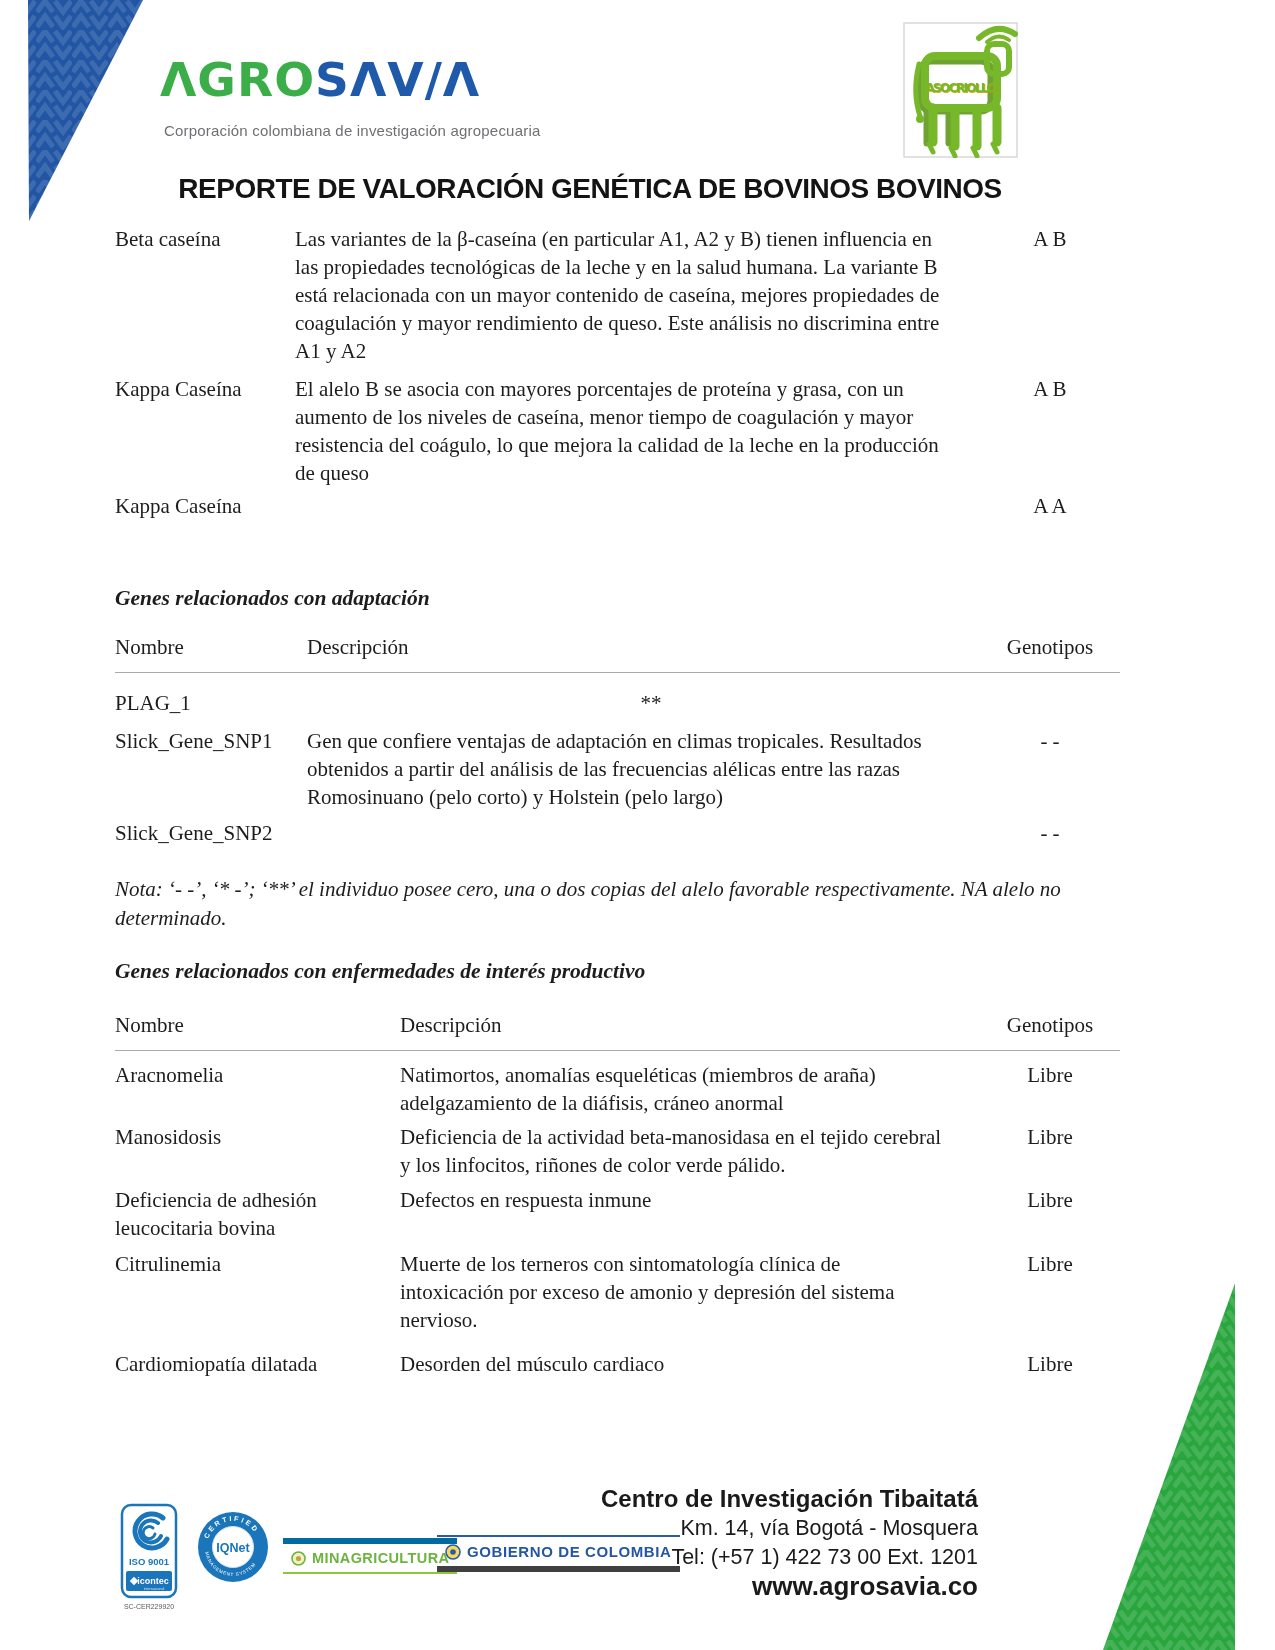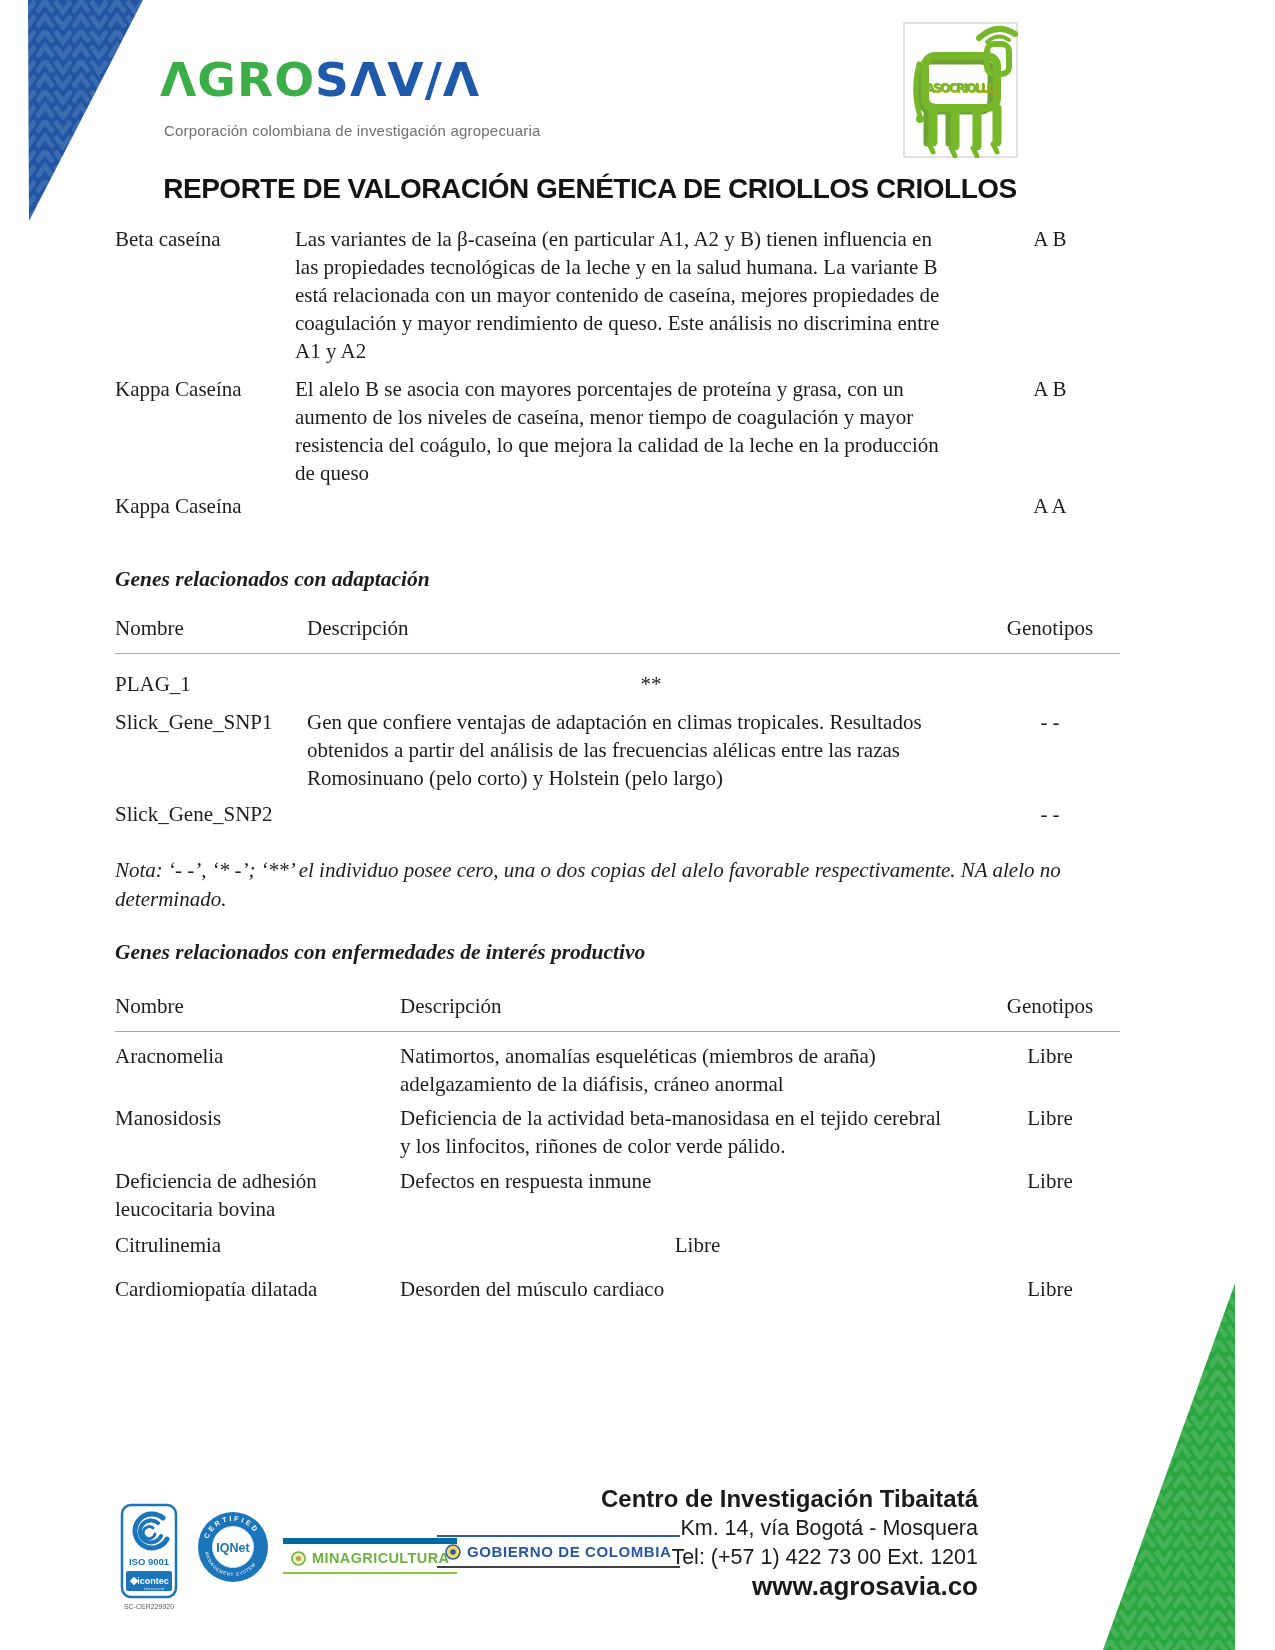--- a/index.html
+++ b/index.html
@@ -43,21 +43,21 @@
   .footer-block .fl1{font-size:24px;font-weight:700;line-height:30px;}
   .footer-block .fl{font-size:21.5px;}
   .footer-block .fl5{font-size:26px;font-weight:700;}
 
   
   .cert{position:absolute;}
   .seal-line{font-family:"Liberation Sans",sans-serif;display:flex;align-items:center;gap:6px;
              padding:6px 8px;}
   .minagri{left:283px;top:1538px;border-top:6px solid #0369a1;border-bottom:2px solid #8cc63f;}
   .minagri .seal-text{font-size:14.5px;font-weight:700;color:#6db33f;letter-spacing:0.4px;}
-  .gobierno{left:437px;top:1535px;border-top:2px solid #2a5ba8;border-bottom:2px solid #404040;}
+  .gobierno{left:437px;top:1535px;border-top:2px solid #2a5ba8;border-bottom:6px solid #404040;}
   .gobierno .seal-text{font-size:15px;font-weight:700;color:#2456a4;letter-spacing:0.6px;}
 </style>
 </head>
 <body>
 
 <div class="page">
 
   <svg class="tri" style="left:0;top:0" width="150" height="222" viewBox="0 0 150 222">
     <defs>
       <pattern id="chevB" width="36" height="30" patternUnits="userSpaceOnUse">
@@ -117,39 +117,39 @@
         <path d="M48 126 l4 8" stroke-width="5"></path>
       <path d="M70 126 l4 8" stroke-width="5"></path>
         <path d="M90 122 l4 8" stroke-width="5"></path>
     </g>
     <text x="59" y="71" text-anchor="middle" font-family="DejaVu Sans, sans-serif" font-size="12.5" font-weight="700" fill="#b3a000" opacity="0.85" textLength="72">ASOCRIOLLO</text>
     <text x="58" y="70" text-anchor="middle" font-family="DejaVu Sans, sans-serif" font-size="12.5" font-weight="700" fill="#76b82a" textLength="72">ASOCRIOLLO</text>
   </svg>
 
   <div class="content">
 
-    <h1 class="doc-title">REPORTE DE VALORACIÓN GENÉTICA DE CRIOLLOS CRIOLLOS</h1>
+    <h1 class="doc-title">REPORTE DE VALORACIÓN GENÉTICA DE BOVINOS BOVINOS</h1>
 
     <div class="grow g-top" style="margin-top:19px">
       <div class="cell-name">Beta caseína</div>
       <div class="cell-desc">Las variantes de la β-caseína (en particular A1, A2 y B) tienen influencia en las propiedades tecnológicas de la leche y en la salud humana. La variante B está relacionada con un mayor contenido de caseína, mejores propiedades de coagulación y mayor rendimiento de queso. Este análisis no discrimina entre A1 y A2</div>
       <div class="cell-geno">A B</div>
     </div>
     <div class="grow g-top" style="margin-top:10px">
       <div class="cell-name">Kappa Caseína</div>
       <div class="cell-desc">El alelo B se asocia con mayores porcentajes de proteína y grasa, con un aumento de los niveles de caseína, menor tiempo de coagulación y mayor resistencia del coágulo, lo que mejora la calidad de la leche en la producción de queso</div>
       <div class="cell-geno">A B</div>
     </div>
     <div class="grow g-top" style="margin-top:5px">
       <div class="cell-name">Kappa Caseína</div>
       <div class="cell-desc"></div>
       <div class="cell-geno">A A</div>
     </div>
 
-    <p class="section-heading" style="margin-top:45px">Genes relacionados con adaptación</p>
+    <p class="section-heading" style="margin-top:64px">Genes relacionados con adaptación</p>
 
     <div class="grow g-t1 thead" style="margin-top:21px">
       <div>Nombre</div>
       <div>Descripción</div>
       <div class="cell-geno">Genotipos</div>
     </div>
 
     <div class="grow g-t1" style="padding-top:16px">
       <div class="cell-name">PLAG_1</div>
       <div class="cell-geno">**</div>
@@ -185,20 +185,21 @@
       <div class="cell-desc">Deficiencia de la actividad beta-manosidasa en el tejido cerebral y los linfocitos, riñones de color verde pálido.</div>
       <div class="cell-geno">Libre</div>
     </div>
     <div class="grow g-t2" style="margin-top:7px">
       <div class="cell-name">Deficiencia de adhesión leucocitaria bovina</div>
       <div class="cell-desc">Defectos en respuesta inmune</div>
       <div class="cell-geno">Libre</div>
     </div>
     <div class="grow g-t2" style="margin-top:8px">
       <div class="cell-name">Citrulinemia</div>
+      <div class="cell-desc">Muerte de los terneros con sintomatología clínica de intoxicación por exceso de amonio y depresión del sistema nervioso.</div>
       <div class="cell-geno">Libre</div>
     </div>
     <div class="grow g-t2" style="margin-top:16px">
       <div class="cell-name">Cardiomiopatía dilatada</div>
       <div class="cell-desc">Desorden del músculo cardiaco</div>
       <div class="cell-geno">Libre</div>
     </div>
   </div>
 
   <div class="footer-block">

